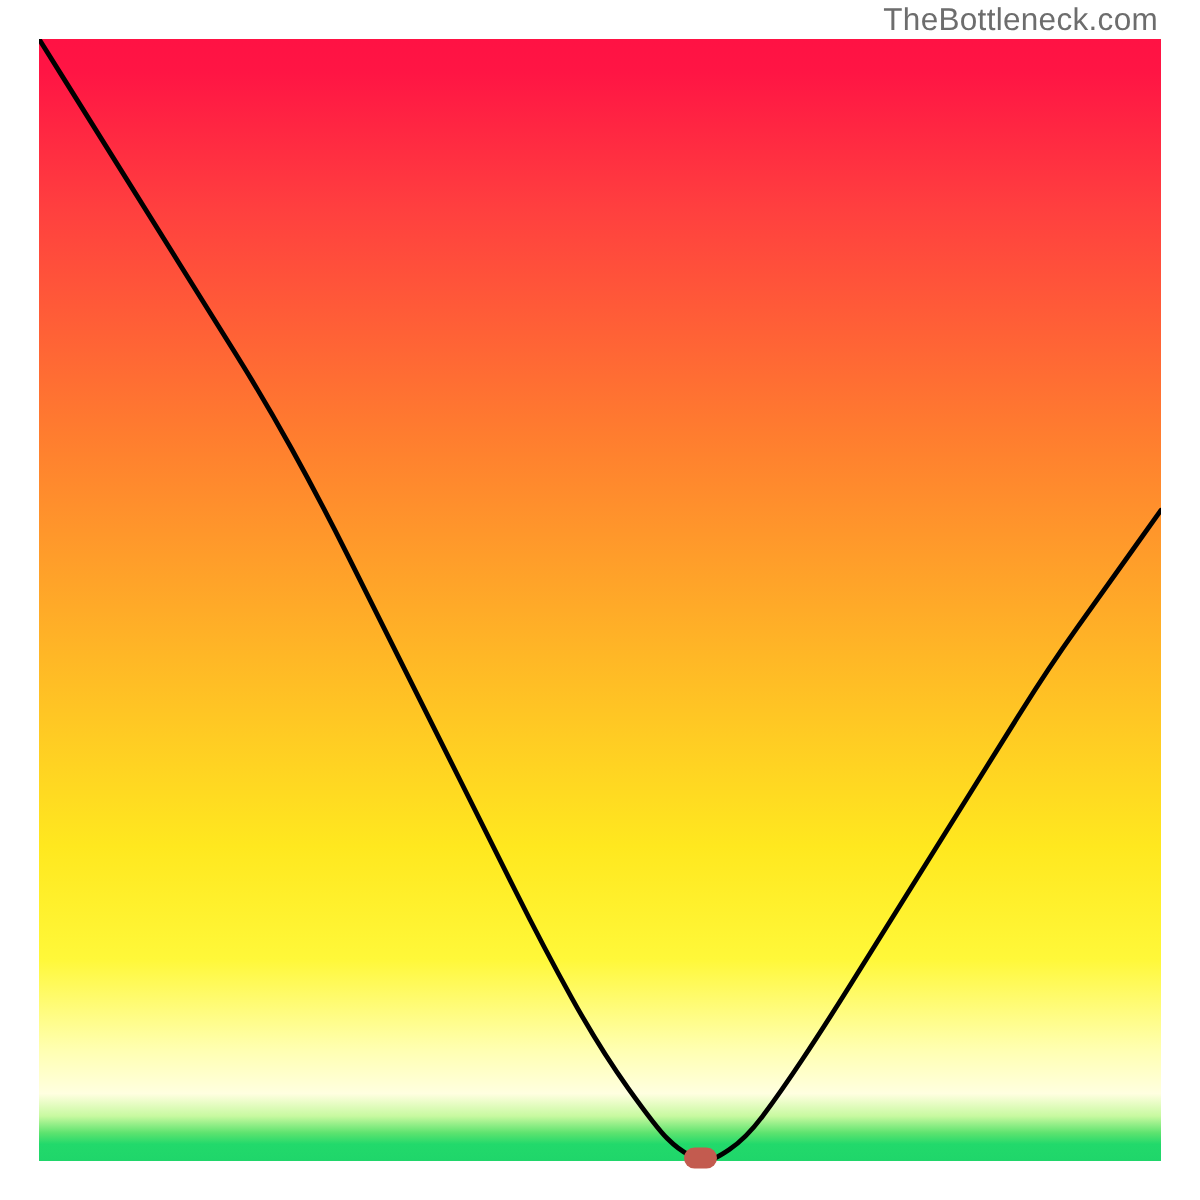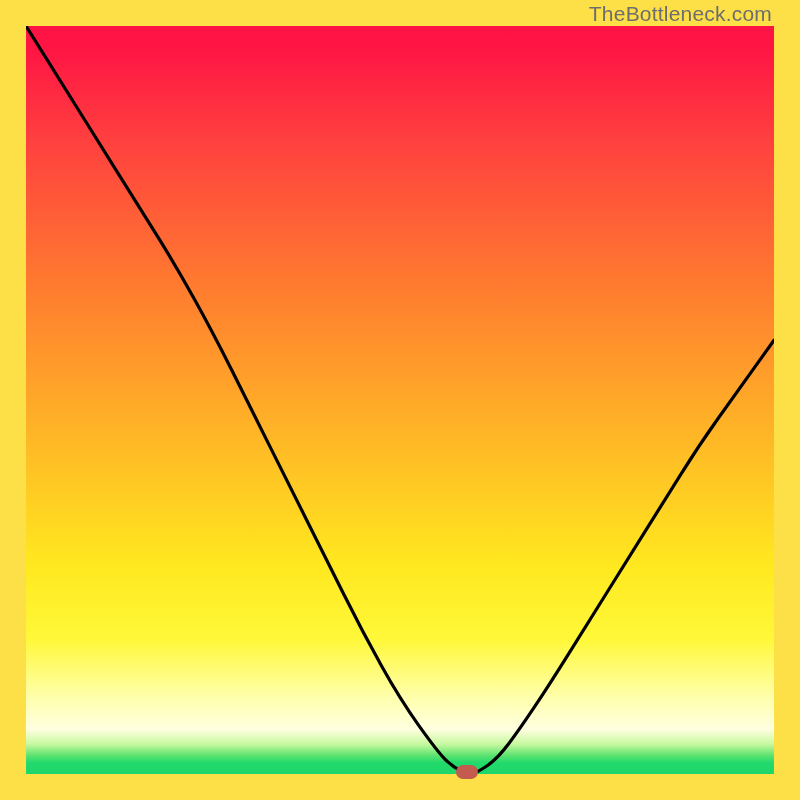--- a/index.html
+++ b/index.html
@@ -10,21 +10,21 @@
     background: #000;
     font-family: Arial, Helvetica, sans-serif;
     overflow: hidden;
   }
   .frame {
     position: absolute;
     top: 0;
     left: 0;
     width: 800px;
     height: 800px;
-    background: #fde047;
+    background: #ffffff;
   }
   .plot-area {
     position: absolute;
     top: 26px;
     left: 26px;
     width: 748px;
     height: 748px;
     
     background: linear-gradient(
       to bottom,

